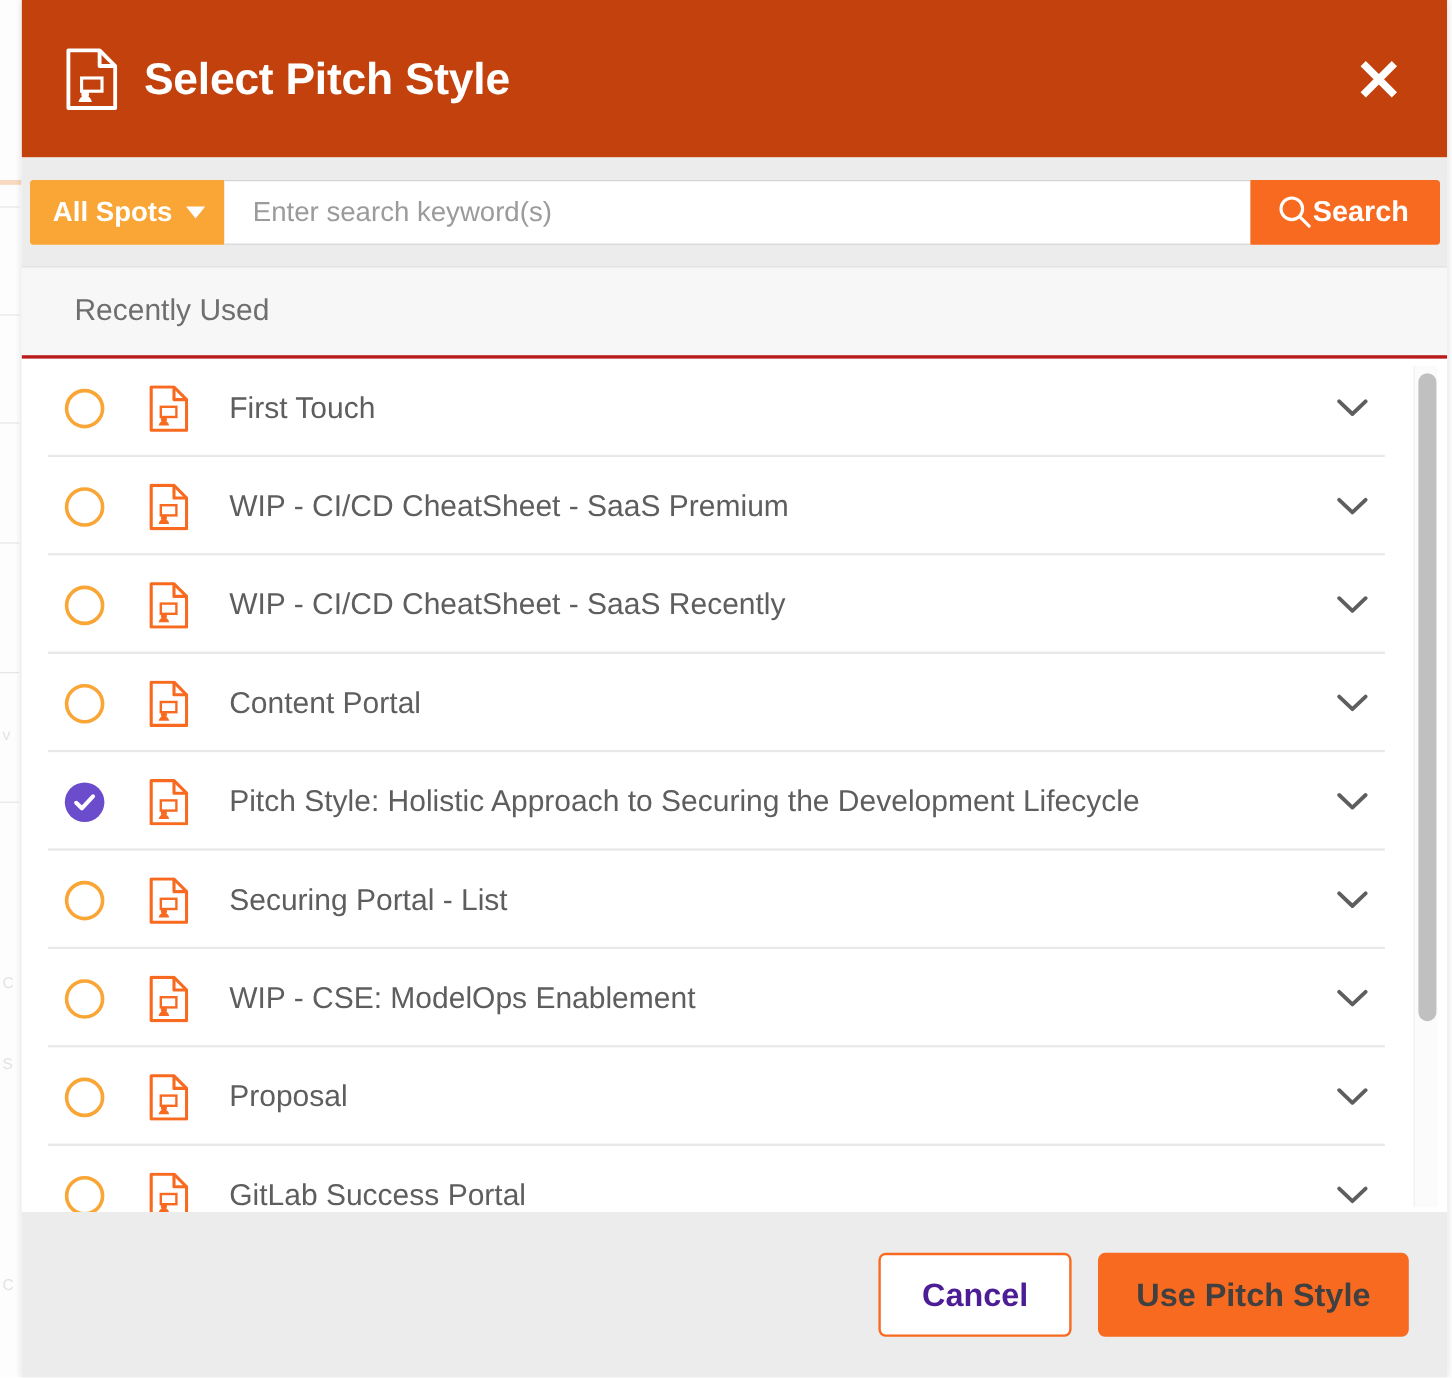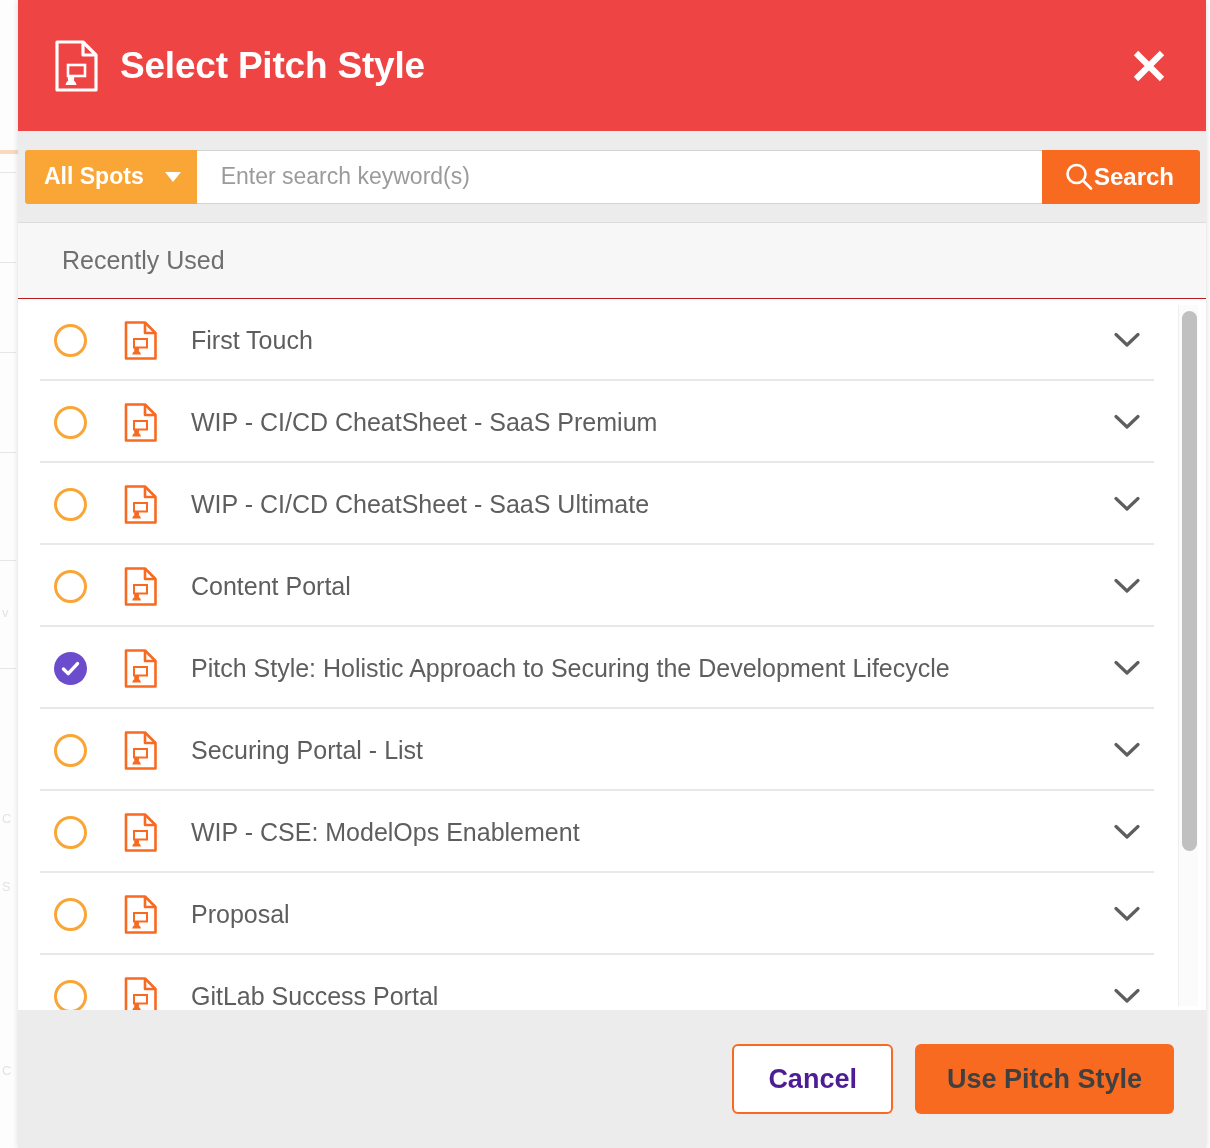--- a/index.html
+++ b/index.html
@@ -58,21 +58,21 @@
     background: #ffffff;
     box-shadow: 0 0 6px rgba(0,0,0,0.14);
     display: flex;
     flex-direction: column;
     overflow: hidden;
   }
 
   
   #modal-header {
     height: 131px;
-    background: #ef4444;
+    background: #c2410c;
     flex: 0 0 131px;
     display: flex;
     padding: 0 20px 0 36px;
     position: relative;
   }
   #header-left {
     display: flex;
     align-items: center;
     gap: 22px;
   }
@@ -119,21 +119,21 @@
   #all-spots-dropdown {
     background: #f9a636;
     color: #ffffff;
     font-size: 23px;
     font-weight: bold;
     border: none;
     border-radius: 3px 0 0 3px;
     padding: 0 16px 0 19px;
     display: flex;
     align-items: center;
-    gap: 21px;
+    gap: 11px;
     cursor: pointer;
     white-space: nowrap;
     font-family: "Liberation Sans", sans-serif;
   }
   .caret-down {
     width: 0; height: 0;
     border-left: 8px solid transparent;
     border-right: 8px solid transparent;
     border-top: 10px solid #ffffff;
     display: block;
@@ -166,21 +166,21 @@
     white-space: nowrap;
     font-family: "Liberation Sans", sans-serif;
   }
   .search-glass { width: 30px; height: 30px; display: block; }
 
   
   #section-header {
     height: 76px;
     flex: 0 0 76px;
     background: #f7f7f7;
-    border-bottom: 1px solid #b91c1c;
+    border-bottom: 3px solid #b91c1c;
     display: flex;
     align-items: center;
     padding-left: 44px;
   }
   #section-header-label {
     font-size: 25px;
     color: #6f6f6f;
   }
 
   
@@ -423,21 +423,21 @@
           <div class="radio"></div>
           <span style="display: flex;">
             <svg class="doc-icon-row" viewBox="0 0 33 39" fill="none" xmlns="http://www.w3.org/2000/svg">
       <path d="M2 1.5 h19 l10.5 10.5 v25.5 H2 Z" stroke="#f96a21" stroke-width="2.6" fill="none" stroke-linejoin="round"></path>
       <path d="M21 1.5 v10.5 h10.5" stroke="#f96a21" stroke-width="2.6" fill="none" stroke-linejoin="round"></path>
       <rect x="10" y="18" width="13" height="8.5" stroke="#f96a21" stroke-width="2" fill="none"></rect>
       <circle cx="12.6" cy="28.4" r="2.5" fill="#f96a21"></circle>
       <path d="M8.2 33.6 c0.5-2.6 2.3-4 4.4-4 c2.1 0 3.9 1.4 4.4 4 Z" fill="#f96a21"></path>
     </svg>
           </span>
-          <span class="row-label">WIP - CI/CD CheatSheet - SaaS Ultimate</span>
+          <span class="row-label">WIP - CI/CD CheatSheet - SaaS Recently</span>
           <span style="margin-left: auto; display: flex;">
             <svg class="chevron" viewBox="0 0 26 16" fill="none" xmlns="http://www.w3.org/2000/svg">
       <path d="M2 2.5 L13 13 L24 2.5" stroke="#5e5e5e" stroke-width="3.2" stroke-linecap="round" stroke-linejoin="round"></path>
     </svg>
           </span>
         </div>
         <div class="list-row">
           <div class="radio"></div>
           <span style="display: flex;">
             <svg class="doc-icon-row" viewBox="0 0 33 39" fill="none" xmlns="http://www.w3.org/2000/svg">

